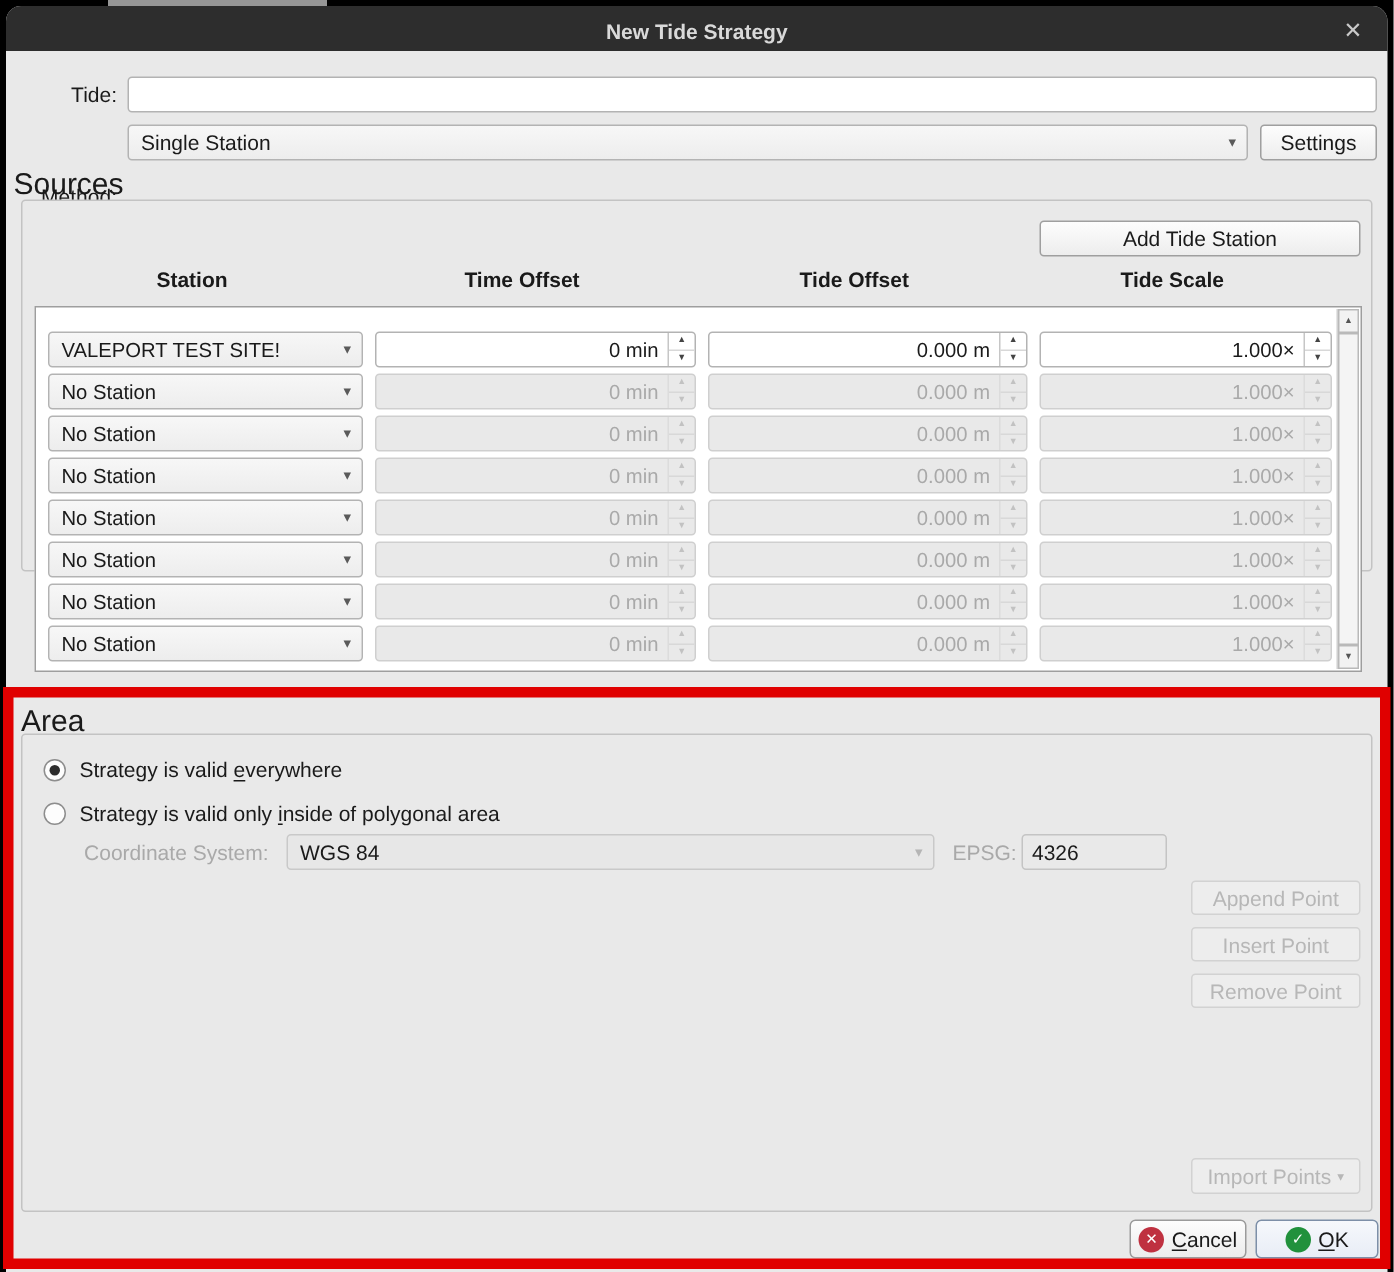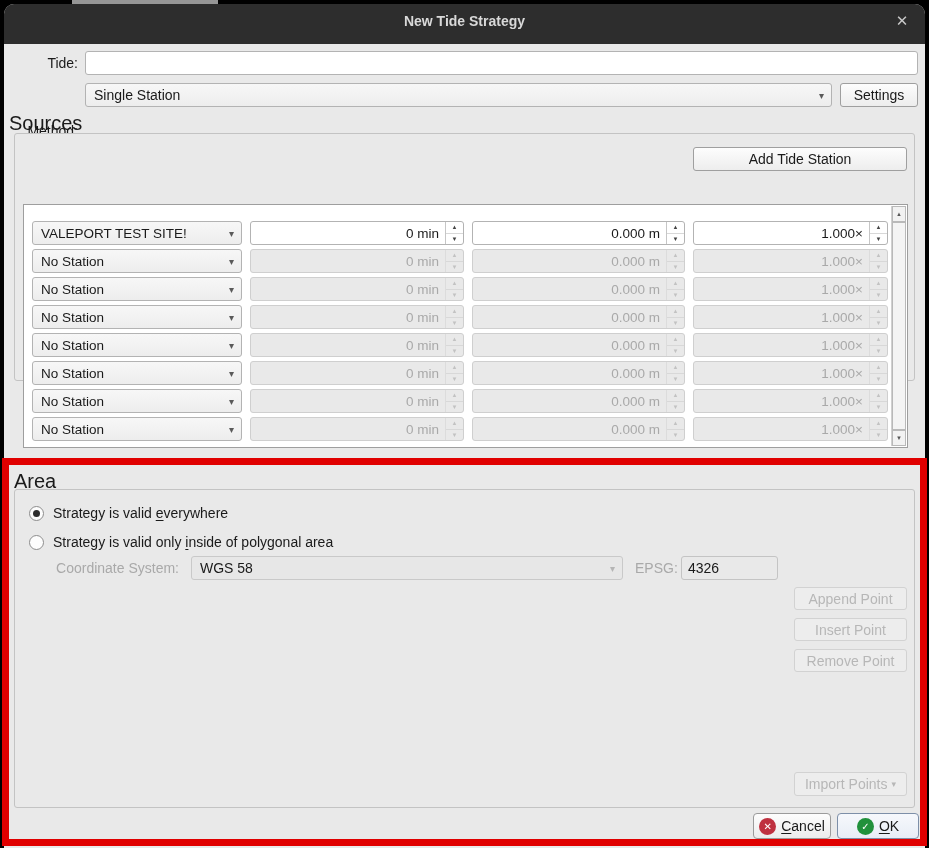--- a/index.html
+++ b/index.html
@@ -11,21 +11,21 @@
     position:relative; overflow:hidden;
   }
   .top-strip { position:absolute; left:72px; top:0; width:146px; height:5px; background:#969696; }
 
   .dialog {
     position:absolute; left:4px; top:4px; width:921px; height:844px;
     background:#e9e9e9; border-radius:10px 10px 0 0;
   }
   
   .titlebar {
-    position:absolute; left:0; top:0; width:100%; height:40px;
+    position:absolute; left:0; top:0; width:100%; height:30px;
     background:#2d2d2d; border-radius:10px 10px 0 0;
   }
   .titlebar .title {
     position:absolute; left:0; right:0; top:0; height:34px;
     line-height:34px; text-align:center;
     color:#d9d9d9; font-weight:bold; font-size:14px;
   }
   .close-btn {
     position:absolute; right:10px; top:0; width:26px; height:34px;
     line-height:34px; text-align:center; color:#c9c9c9; font-size:15px; cursor:default;
@@ -169,20 +169,26 @@
   <div class="lbl r" style="left:0;top:79px;width:74px;margin-top:36px;">Method:</div>
   <div class="combo" style="left:81px;top:79px;width:747px;">
     <span>Single Station</span>
     <span class="combo-arrow">▾</span>
   </div>
   <div class="btn" style="left:836px;top:79px;width:78px;">Settings</div>
 
   <div class="section-label" style="left:5px;top:108px;">Sources</div>
   <div class="groupbox" style="left:10px;top:129px;width:901px;height:248px;">
     <div class="btn" style="left:678px;top:13px;width:214px;">Add Tide Station</div>
+    <div class="cols">
+      <div class="col c0">Station</div>
+      <div class="col c1">Time Offset</div>
+      <div class="col c2">Tide Offset</div>
+      <div class="col c3">Tide Scale</div>
+    </div>
     <div class="viewport">
       <div class="rows-host">
   <div class="srow">
     <div class="combo-cell">
       <span class="st-label">VALEPORT TEST SITE!</span>
       <span class="combo-arrow">▾</span>
     </div>
     <div class="spin w1">
       <span class="v-time">0 min</span>
       <span class="spin-btns">
@@ -419,21 +425,21 @@
         </span>
       <span><span>Strategy is valid </span><span class="mnemo">e</span><span>verywhere</span></span>
     </div>
     <div class="radio-row" style="left:14px;top:43px;">
       <span class="radio"></span>
       <span><span>Strategy is valid only </span><span class="mnemo">i</span><span>nside of polygonal area</span></span>
     </div>
 
     <div class="lbl r dis-label" style="left:20px;top:66px;width:144px;">Coordinate System:</div>
     <div class="combo disabled" style="left:176px;top:66px;width:432px;">
-      <span>WGS 58</span>
+      <span>WGS 84</span>
       <span class="combo-arrow">▾</span>
     </div>
     <div class="lbl dis-label" style="left:620px;top:66px;width:44px;">EPSG:</div>
     <input class="field disabled" style="left: 666px; top: 66px; width: 97px;" value="4326">
 
 
     <div class="btn disabled" style="left:779px;top:97px;width:113px;height:23px;">Append Point</div>
     <div class="btn disabled" style="left:779px;top:128px;width:113px;height:23px;">Insert Point</div>
     <div class="btn disabled" style="left:779px;top:159px;width:113px;height:23px;">Remove Point</div>
     <div class="btn disabled" style="left:779px;top:282px;width:113px;height:24px;gap:4px;">

